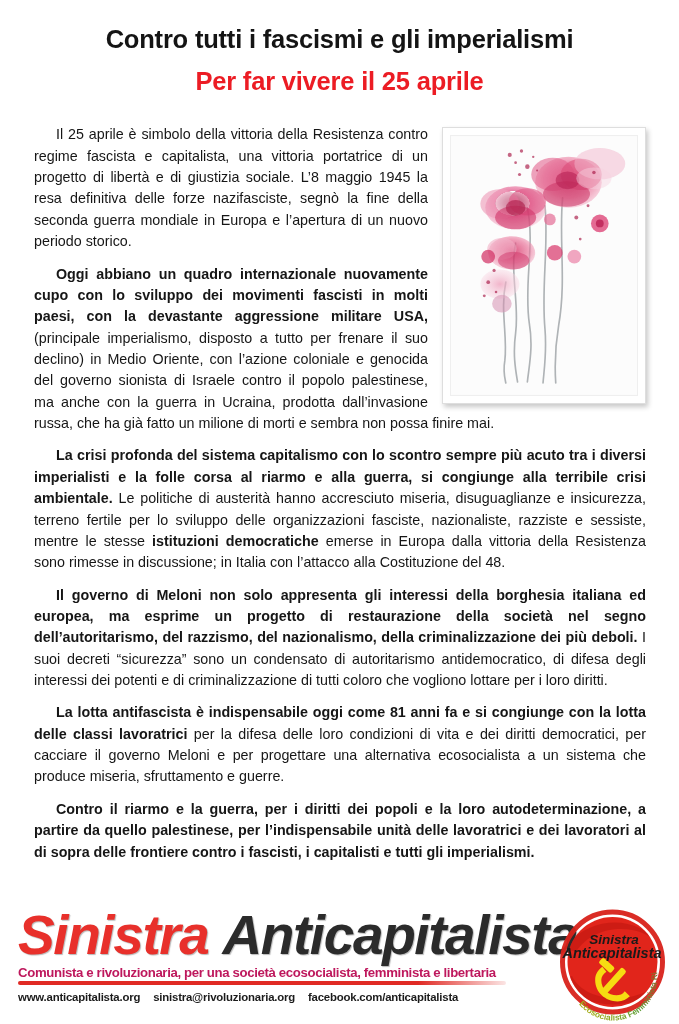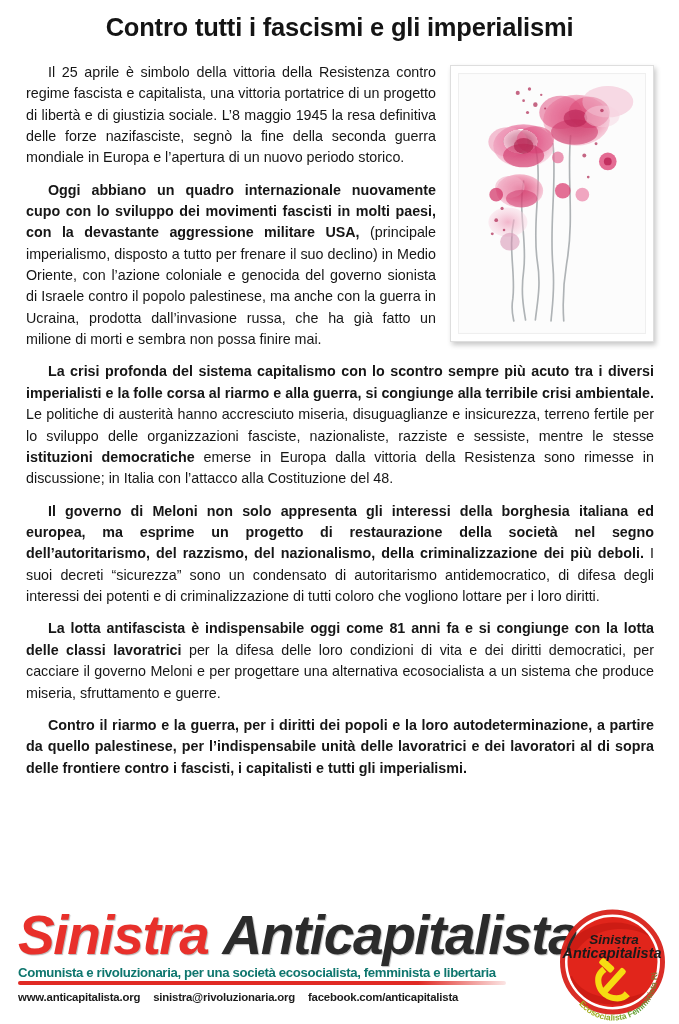--- a/index.html
+++ b/index.html
@@ -30,35 +30,35 @@
   .headline-block {
     padding-top: 13px;
     text-align: center;
   }
   .headline-main {
     font-size: 25.5px;
     font-weight: bold;
     color: #141414;
     letter-spacing: -0.2px;
     line-height: 1.13;
-    margin: 0;
+    margin: 12px;
   }
   .headline-sub {
     font-size: 25.5px;
     font-weight: bold;
     color: #EC1C24;
     letter-spacing: -0.2px;
     line-height: 1.2;
     margin: 2px 0 0 0;
   }
 
   
   .content {
     position: relative;
-    margin: 8px;
+    margin: 16px;
     padding: 12px 17px 0 18px;
     box-sizing: border-box;
   }
   .para {
     margin: 0 0 11px 0;
     font-size: 14.3px;
     line-height: 1.495;
     text-align: justify;
     text-indent: 22px;
     color: #161616;
@@ -113,21 +113,21 @@
     letter-spacing: -1.4px;
     white-space: nowrap;
     text-shadow: 1px 1px 1px rgba(0,0,0,0.28);
   }
   .brand-word .w1 { color: #E8302B; }
   .brand-word .w2 { color: #2B2B2B; }
   .brand-tagline {
     margin-top: 2px;
     font-size: 13.2px;
     font-weight: bold;
-    color: #0f766e;
+    color: #be185d;
     letter-spacing: -0.35px;
     white-space: nowrap;
     position: relative;
   }
   .tagline-rule {
     position: absolute;
     left: 0;
     top: 16px;
     width: 488px;
     height: 4px;
@@ -155,20 +155,21 @@
   }
   .emblem svg { display: block; width: 113px; height: 113px; }
 </style>
 </head>
 <body>
 
 <div class="page">
 
   <div class="headline-block">
     <h1 class="headline-main" style="color: rgb(20, 20, 20);">Contro tutti i fascismi e gli imperialismi</h1>
+    <h2 class="headline-sub" style="color: rgb(236, 28, 36);">Per far vivere il 25 aprile</h2>
   </div>
 
   <div class="content">
 
     <figure class="figure">
       <div class="mat">
         <svg viewBox="0 0 190 262" xmlns="http://www.w3.org/2000/svg">
           <defs>
             <radialGradient id="pA" cx="45%" cy="40%" r="62%">
               <stop offset="0%" stop-color="#C81B52" stop-opacity="0.95"></stop>

